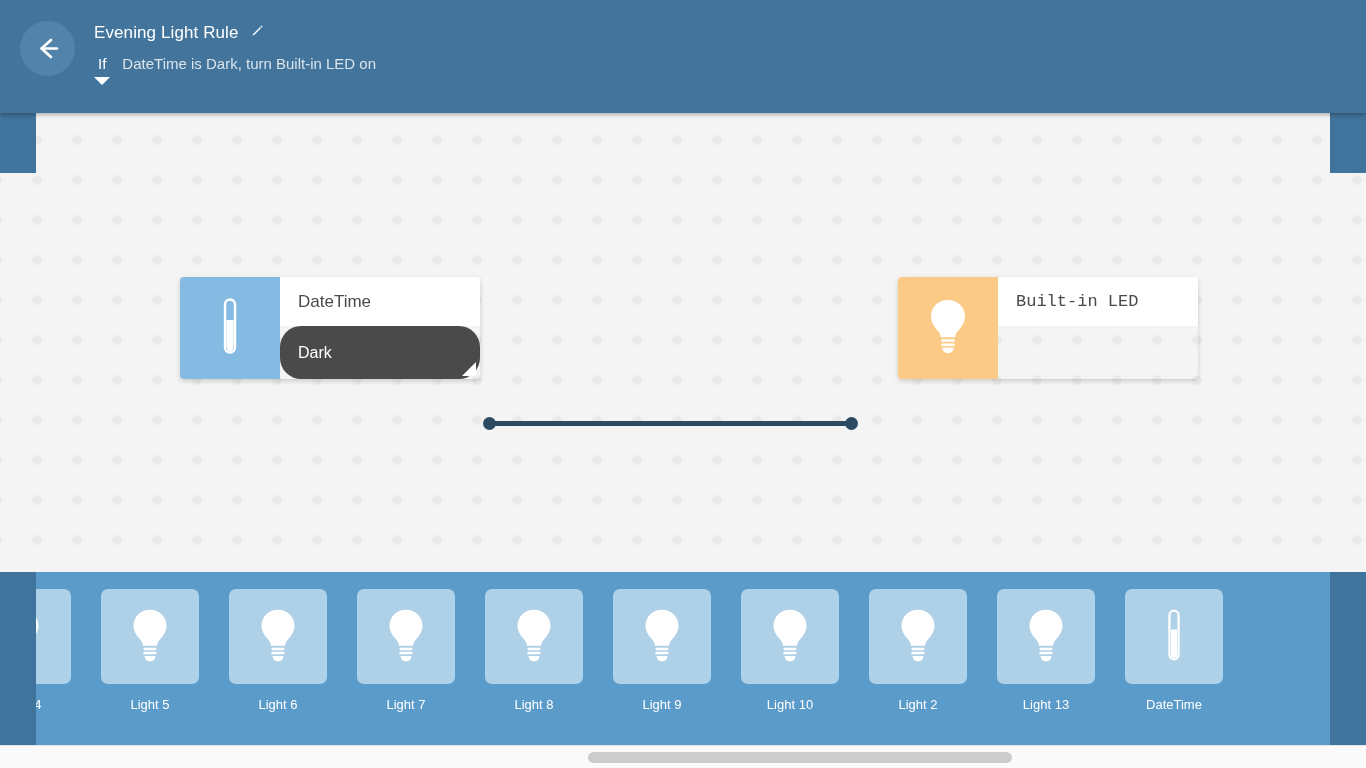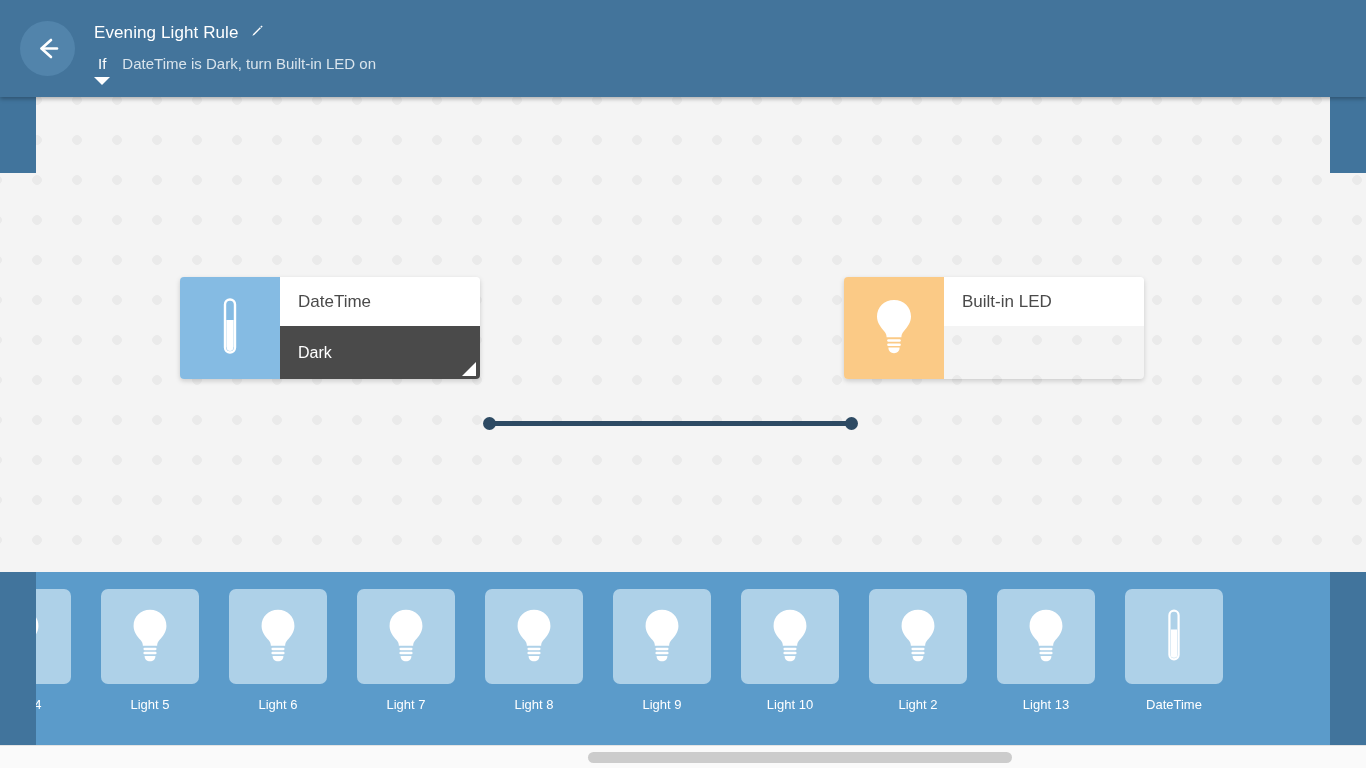--- a/index.html
+++ b/index.html
@@ -7,21 +7,21 @@
     width: 1366px; height: 768px;
     overflow: hidden;
     font-family: "Liberation Sans", sans-serif;
     background: #ffffff;
   }
   #app { position: relative; width: 1366px; height: 768px; }
 
   
   .header {
     position: absolute; left: 0; top: 0;
-    width: 1366px; height: 97px;
+    width: 1366px; height: 113px;
     background: #43749b;
     box-shadow: 0 2px 4px rgba(0,0,0,0.28);
     z-index: 5;
   }
   .back-btn {
     position: absolute; left: 20px; top: 21px;
     width: 55px; height: 55px; border-radius: 50%;
     background: #5284ab;
     cursor: pointer;
   }
@@ -85,21 +85,21 @@
   .link-dot.end   { left: 845px; }
 
   
   .node {
     position: absolute; top: 180px;
     display: flex;
     border-radius: 4px;
     box-shadow: 0 2px 5px rgba(0,0,0,0.17);
   }
   .node.node-trigger { left: 180px; }
-  .node.node-action  { left: 844px; }
+  .node.node-action  { left: 898px; font-family: Liberation Mono, monospace; }
 
   .node-icon {
     width: 100px; height: 102px;
     border-radius: 4px 0 0 4px;
     display: flex; align-items: center; justify-content: center;
     flex: 0 0 100px;
   }
   .node-icon.blue   { background: #85bbe3; }
   .node-icon.orange { background: #fbca86; }
 
@@ -112,21 +112,21 @@
     flex: 0 0 49px; background: #ffffff;
     display: flex; align-items: center;
     padding-left: 18px;
     font-size: 17px; color: #4a4a4a;
   }
   .node-state {
     position: relative;
     flex: 1 1 auto; background: #4a4a4a;
     display: flex; align-items: center;
     padding-left: 18px;
-    font-size: 16px; color: #ffffff;
+    font-size: 16px; color: #ffffff; border-radius: 21px;
   }
   .resize-grip {
     position: absolute; right: 4px; bottom: 3px;
     width: 0; height: 0;
     border-left: 14px solid transparent;
     border-bottom: 14px solid #ffffff;
     cursor: nwse-resize;
   }
 
   

